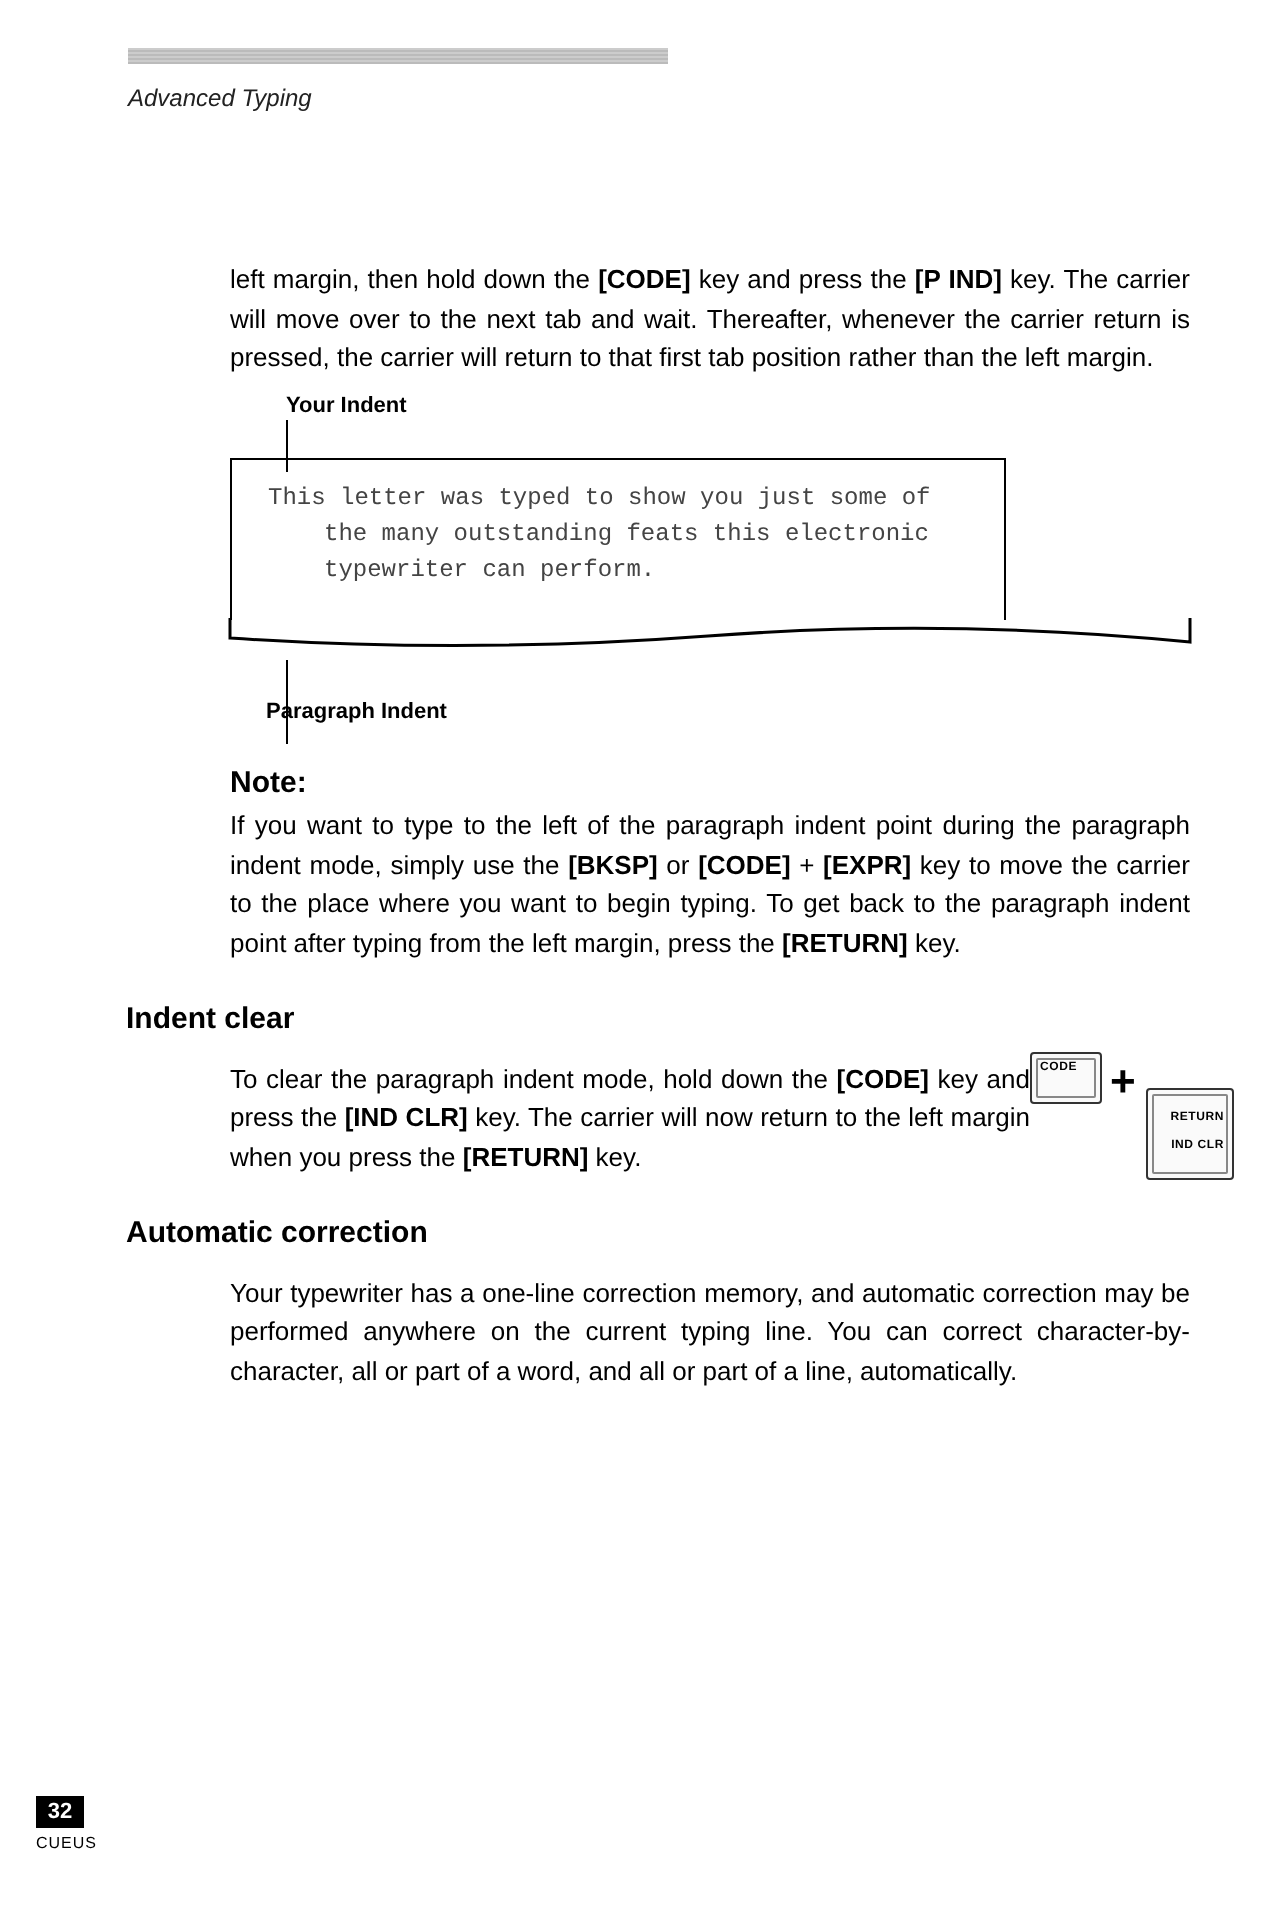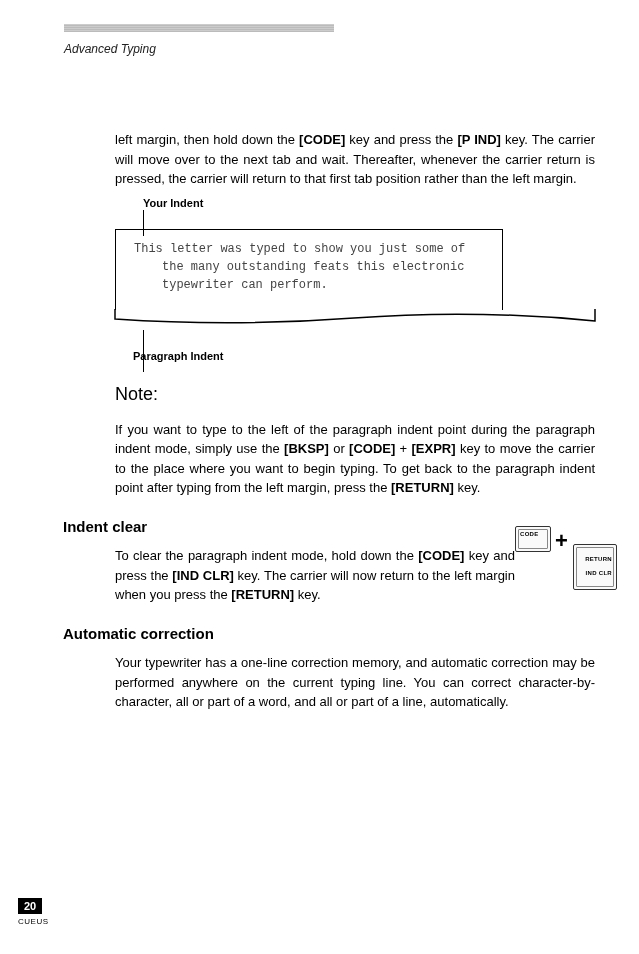--- a/index.html
+++ b/index.html
@@ -85,24 +85,24 @@
     width: 1px;
     background: #000;
   }
   .label-paragraph {
     font-size: 11px;
     font-weight: bold;
     margin-left: 18px;
     margin-top: 22px;
   }
   .note-label {
-    font-weight: normal;
-    font-size: 18px;
+    font-weight: bold;
+    font-size: 15px;
     margin-top: 16px;
-    margin-bottom: 12px;
+    margin-bottom: 0;
   }
   .h2 {
     font-weight: bold;
     font-size: 15px;
     margin-top: 18px;
     margin-bottom: 8px;
     margin-left: -52px;
   }
   .h1 {
     font-weight: bold;
@@ -222,14 +222,14 @@
     <div class="kbd-lab" style="left:4px;top:3px;">CODE</div>
   </div>
   <div class="plus" style="left:40px;top:-2px;">+</div>
   <div class="kbd-key" style="left:58px;top:18px;width:44px;height:46px;">
     <div class="kbd-inner" style="left:2px;top:2px;right:2px;bottom:2px;"></div>
     <div class="kbd-lab" style="right:4px;top:10px;">RETURN</div>
     <div class="kbd-lab" style="right:4px;top:24px;">IND CLR</div>
   </div>
 </div>
 
-<div class="page-num">20</div>
+<div class="page-num">32</div>
 <div class="cueus">CUEUS</div>
 
 </body></html>

